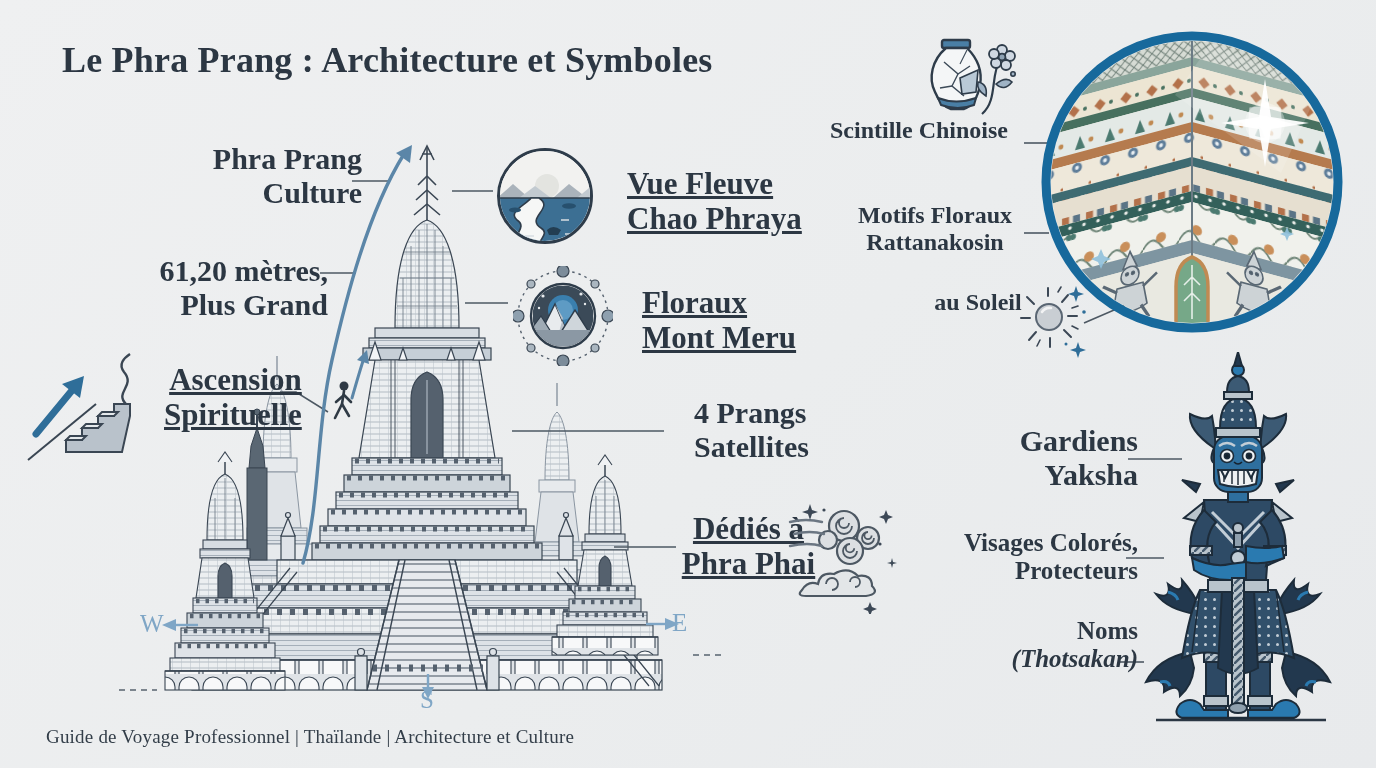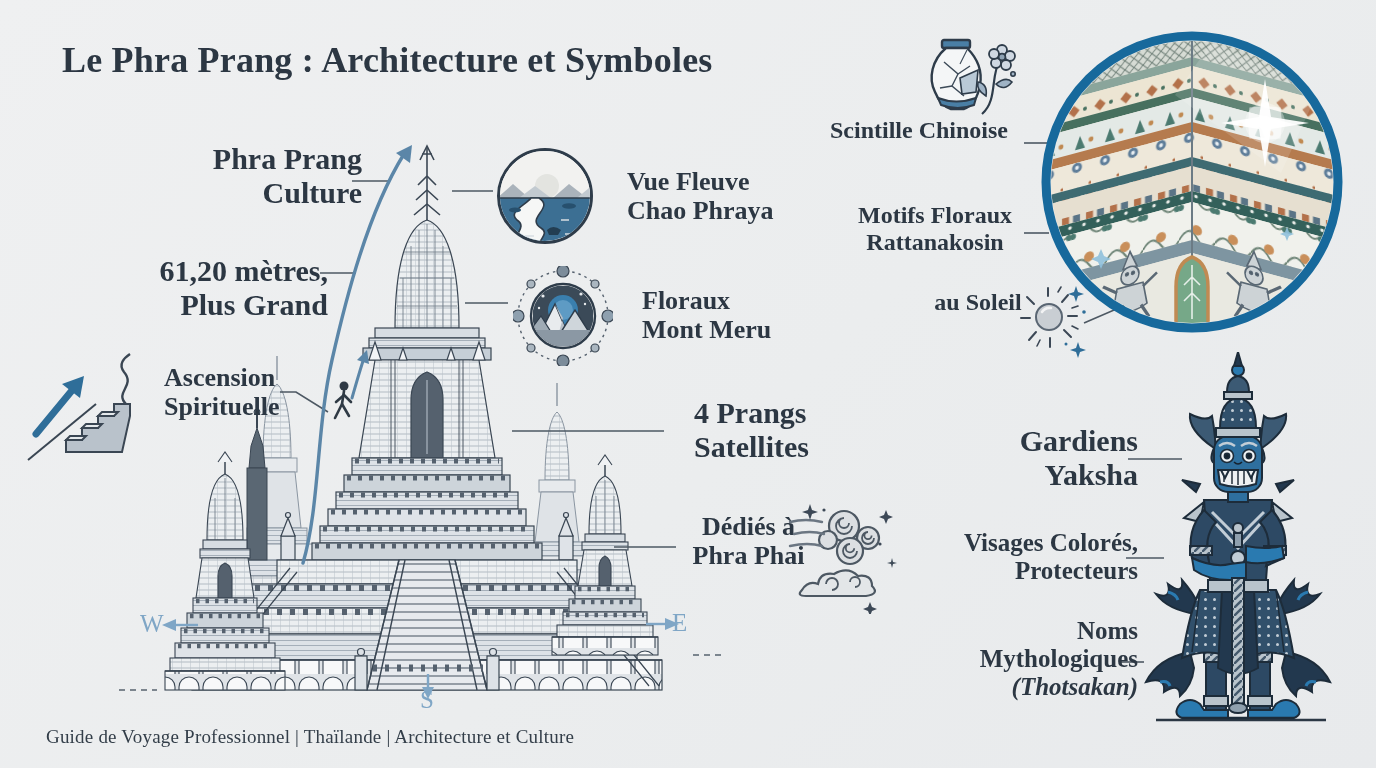--- a/index.html
+++ b/index.html
@@ -5,21 +5,21 @@
   html,body{margin:0;padding:0;}
   body{
     width:1376px;height:768px;position:relative;overflow:hidden;
     background:linear-gradient(135deg,#eff0f1 0%,#ebedee 55%,#e8eaec 100%);
     font-family:"Liberation Serif","DejaVu Serif",serif;color:#2c3743;
   }
   .abs{position:absolute;}
   .lbl{position:absolute;font-weight:700;color:#2c3743;line-height:1.12;margin-left:16px;}
   .l36{font-size:36px;letter-spacing:.2px;}
   .l30{font-size:30px;}
-  .l26{font-size:26px;}
+  .l26{font-size:31px;text-decoration:underline;}
   .l25{font-size:25px;}
   .l24{font-size:24px;}
   .ctr{text-align:center;}
   .rt{text-align:right;}
   .it{font-style:italic;}
   .compass{position:absolute;font-size:25px;color:#7fa6c6;font-weight:400;}
   .footer{position:absolute;font-size:19px;font-weight:400;color:#333e49;letter-spacing:.2px;}
   svg{display:block;}
 </style>
 </head>
@@ -251,21 +251,21 @@
 <div class="lbl l30 rt" style="left:100px;top:142px;width:246px;">
   <div>Phra Prang</div>
   <div>Culture</div>
 </div>
 
 <div class="lbl l30 rt" style="left:58px;top:254px;width:254px;">
   <div>61,20 mètres,</div>
   <div>Plus Grand</div>
 </div>
 
-<div class="lbl l26" style="left:148px;top:363px;">
+<div class="lbl l26" style="left:148px;top:363px;text-align:right;">
   <div>Ascension</div>
   <div>Spirituelle</div>
 </div>
 
 <svg class="abs" style="left:26px;top:352px;" width="118" height="112" viewBox="0 0 118 112" aria-hidden="true">
   <path d="M2 108 L70 52" stroke="#3a4653" stroke-width="2" fill="none"></path>
   <g fill="#8d99a5" stroke="#3a4653" stroke-width="2">
     <path d="M40 100 L40 88 L56 88 L56 76 L72 76 L72 64 L88 64 L88 52 L104 52 L104 64 L96 100 Z" fill="#b9c2cb"></path>
     <path d="M40 88 L56 88 L60 84 L44 84 Z M56 76 L72 76 L76 72 L60 72 Z M72 64 L88 64 L92 60 L76 60 Z" fill="#e5e9ec"></path>
   </g>
@@ -577,21 +577,20 @@
   <div>Yaksha</div>
 </div>
 
 <div class="lbl l25 rt" style="left:878px;top:529px;width:244px;">
   <div>Visages Colorés,</div>
   <div>Protecteurs</div>
 </div>
 
 <div class="lbl l25 rt" style="left:880px;top:617px;width:242px;">
   <div>Noms</div>
-  <div>Mythologiques</div>
   <div class="it">(Thotsakan)</div>
 </div>
 
 <svg class="abs" style="left:1138px;top:352px;" width="200" height="380" viewBox="0 0 200 380" aria-hidden="true">
   <defs>
     <pattern id="ydots" width="9" height="9" patternUnits="userSpaceOnUse">
       <rect width="9" height="9" fill="#31506b"></rect>
         <circle cx="4.5" cy="4.5" r="1.5" fill="#c2cdd6"></circle>
     </pattern>
     <pattern id="yblade" width="8" height="8" patternUnits="userSpaceOnUse">

